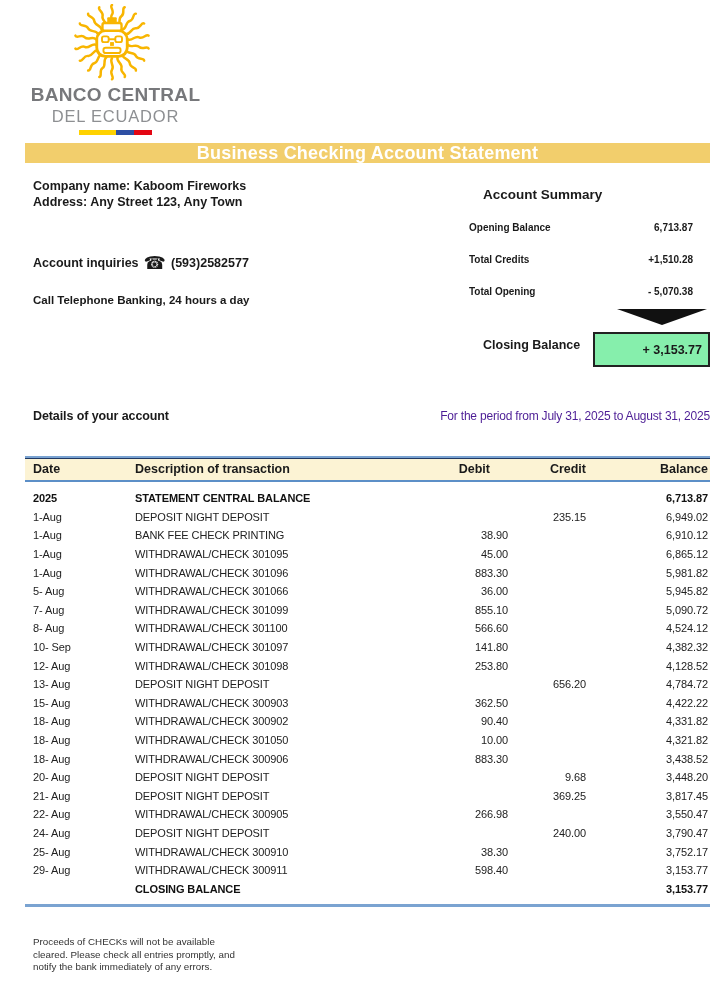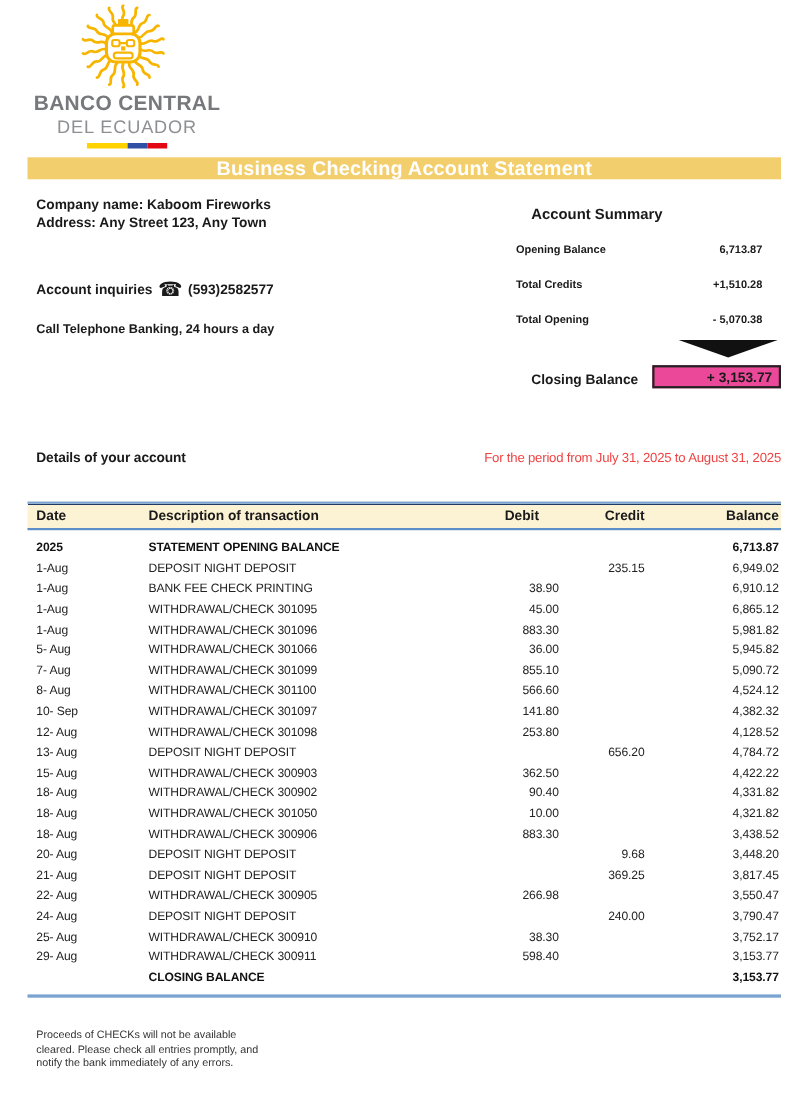--- a/index.html
+++ b/index.html
@@ -36,28 +36,28 @@
   .summary-title { position:absolute; left:483px; top:187px; font-size:13.5px; font-weight:bold; }
   .srow { position:absolute; left:469px; width:224px; display:flex; justify-content:space-between; font-weight:bold; font-size:10px; }
   .srow-0 { top:222px; } .srow-1 { top:254px; } .srow-2 { top:286px; }
   .triangle {
     position:absolute; left:617px; top:309px; width:0; height:0;
     border-left:45px solid transparent; border-right:45px solid transparent;
     border-top:16px solid #111;
   }
   .closing-label { position:absolute; left:483px; top:338px; font-weight:bold; font-size:12.5px; }
   .closing-box {
-    position:absolute; left:593px; top:332px; width:117px; height:21px;
+    position:absolute; left:593px; top:332px; width:117px; height:35px;
     border:2px solid #222; display:flex; align-items:center; justify-content:flex-end;
-    padding-right:6px; font-weight:bold; font-size:12.5px; background:#ec4899;
+    padding-right:6px; font-weight:bold; font-size:12.5px; background:#86efac;
   }
 
   
   .details-title { position:absolute; left:33px; top:409px; font-size:12.5px; font-weight:bold; letter-spacing:-.1px; }
-  .period { position:absolute; right:10px; top:409px; font-size:12px; letter-spacing:-.2px; color:#ef4444; }
+  .period { position:absolute; right:10px; top:409px; font-size:12px; letter-spacing:-.2px; color:#4c1d95; }
 
   
   .table { position:absolute; left:25px; top:456px; width:685px; }
   .thead {
     display:flex; align-items:center; height:26px;
     background:var(--cream,#fcf3d4); font-weight:bold; font-size:12.5px;
     border-top:2px solid var(--line-blue,#7aa3d1);
     box-shadow: inset 0 1px 0 0 var(--line-blue-dark,#1f3864);
     border-bottom:2px solid var(--line-blue-mid,#5c8fc7);
   }
@@ -164,21 +164,21 @@
     <div class="thead">
       <div class="tc-date">Date</div>
       <div class="tc-desc">Description of transaction</div>
       <div class="tc-debit">Debit</div>
       <div class="tc-credit">Credit</div>
       <div class="tc-balance">Balance</div>
     </div>
     <div class="tbody">
         <div class="trow bold">
           <div class="tc-date">2025</div>
-          <div class="tc-desc">STATEMENT OPENING BALANCE</div>
+          <div class="tc-desc">STATEMENT CENTRAL BALANCE</div>
           <div class="tc-debit"></div>
           <div class="tc-credit"></div>
           <div class="tc-balance">6,713.87</div>
         </div>
         <div class="trow">
           <div class="tc-date">1-Aug</div>
           <div class="tc-desc">DEPOSIT NIGHT DEPOSIT</div>
           <div class="tc-debit"></div>
           <div class="tc-credit">235.15</div>
           <div class="tc-balance">6,949.02</div>

